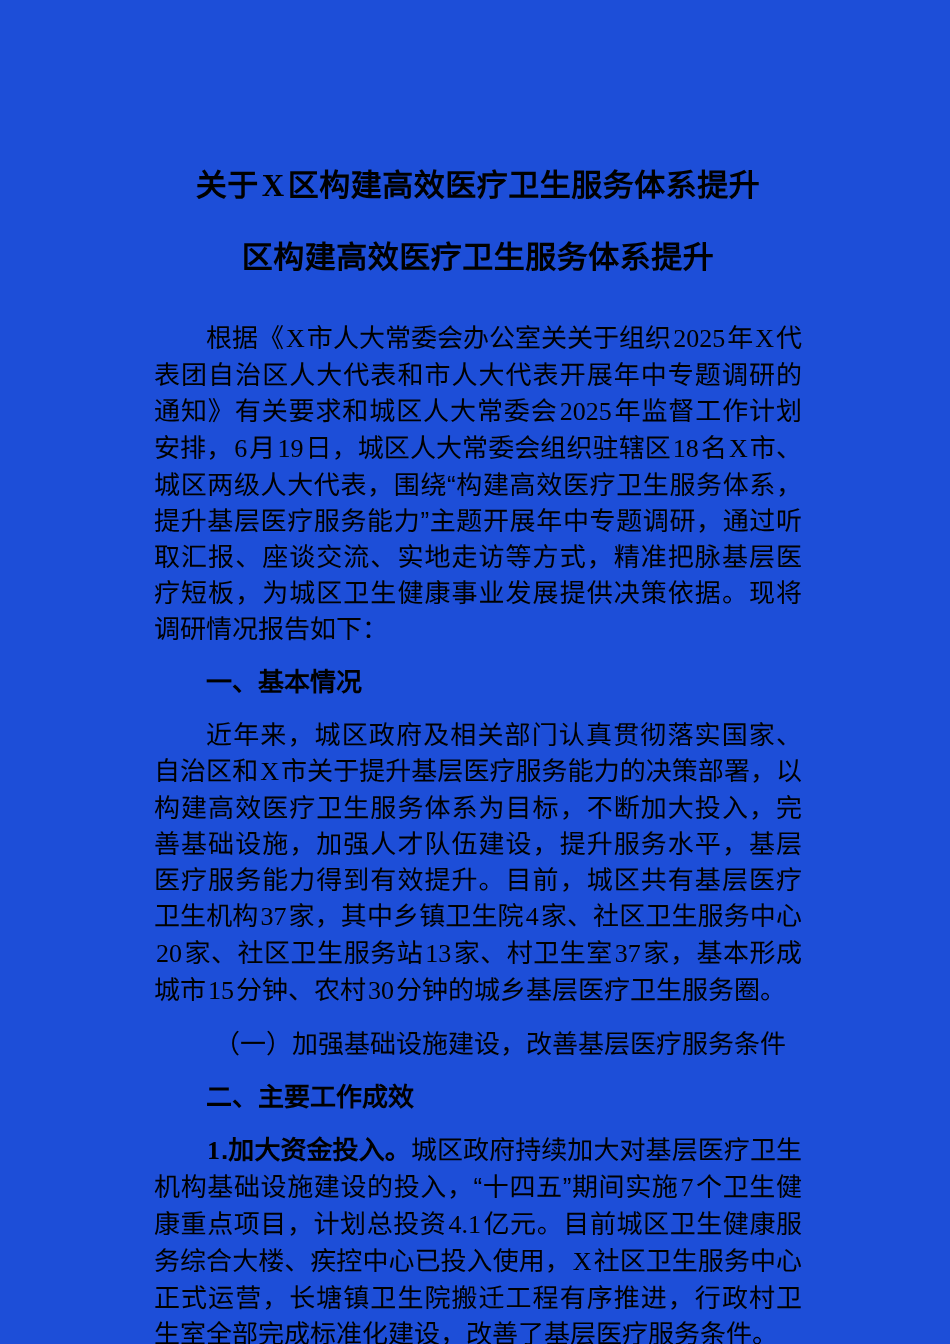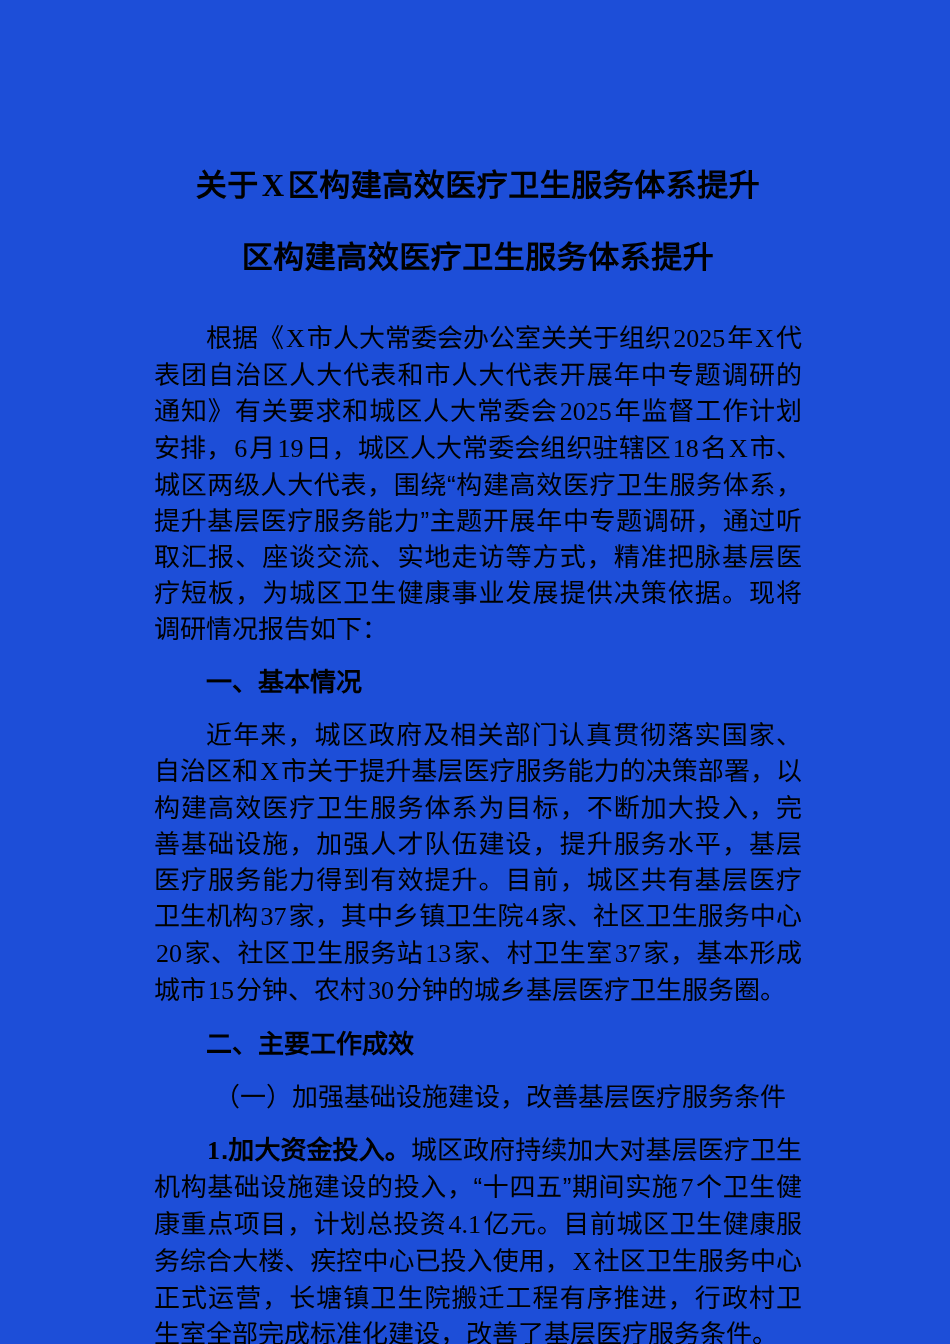--- a/index.html
+++ b/index.html
@@ -90,20 +90,20 @@
       <span class="title-line"><span>关于</span><span class="latin">X</span><span>区构建高效医疗卫生服务体系提升</span></span>
       <span class="title-line">区构建高效医疗卫生服务体系提升</span>
     </h1>
 
     <p class="para indent-2">根据《<span class="num">X</span>市人大常委会办公室关关于组织<span class="num">2025</span>年<span class="num">X</span>代表团自治区人大代表和市人大代表开展年中专题调研的通知》有关要求和城区人大常委会<span class="num">2025</span>年监督工作计划安排，<span class="num">6</span>月<span class="num">19</span>日，城区人大常委会组织驻辖区<span class="num">18</span>名<span class="num">X</span>市、城区两级人大代表，围绕“构建高效医疗卫生服务体系，提升基层医疗服务能力”主题开展年中专题调研，通过听取汇报、座谈交流、实地走访等方式，精准把脉基层医疗短板，为城区卫生健康事业发展提供决策依据。现将调研情况报告如下：</p>
 
     <p class="para indent-2 heading">一、基本情况</p>
 
     <p class="para indent-2">近年来，城区政府及相关部门认真贯彻落实国家、自治区和<span class="num">X</span>市关于提升基层医疗服务能力的决策部署，以构建高效医疗卫生服务体系为目标，不断加大投入，完善基础设施，加强人才队伍建设，提升服务水平，基层医疗服务能力得到有效提升。目前，城区共有基层医疗卫生机构<span class="num">37</span>家，其中乡镇卫生院<span class="num">4</span>家、社区卫生服务中心<span class="num">20</span>家、社区卫生服务站<span class="num">13</span>家、村卫生室<span class="num">37</span>家，基本形成城市<span class="num">15</span>分钟、农村<span class="num">30</span>分钟的城乡基层医疗卫生服务圈。</p>
 
+    <p class="para indent-2h">（一）加强基础设施建设，改善基层医疗服务条件</p>
+
     <p class="para indent-2 heading">二、主要工作成效</p>
-
-    <p class="para indent-2h">（一）加强基础设施建设，改善基层医疗服务条件</p>
 
     <p class="para indent-2"><span class="run-bold"><span class="num-b">1</span>.加大资金投入。</span><span>城区政府持续加大对基层医疗卫生机构基础设施建设的投入，“十四五”期间实施<span class="num">7</span>个卫生健康重点项目，计划总投资<span class="num">4.1</span>亿元。目前城区卫生健康服务综合大楼、疾控中心已投入使用，<span class="num">X</span>社区卫生服务中心正式运营，长塘镇卫生院搬迁工程有序推进，行政村卫生室全部完成标准化建设，改善了基层医疗服务条件。</span></p>
 
   </div>
 </div>
 
 </body></html>

